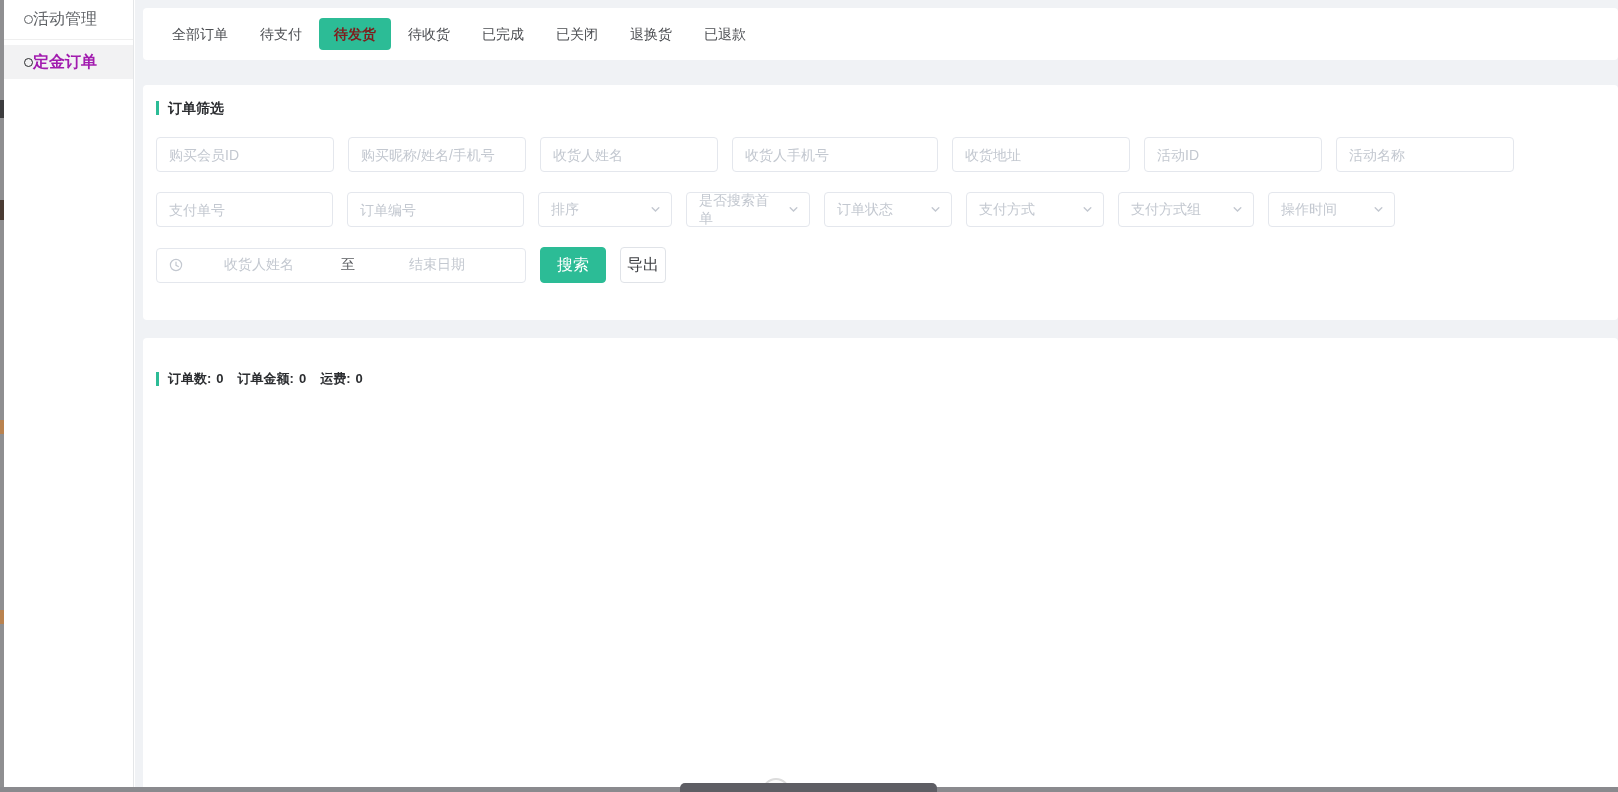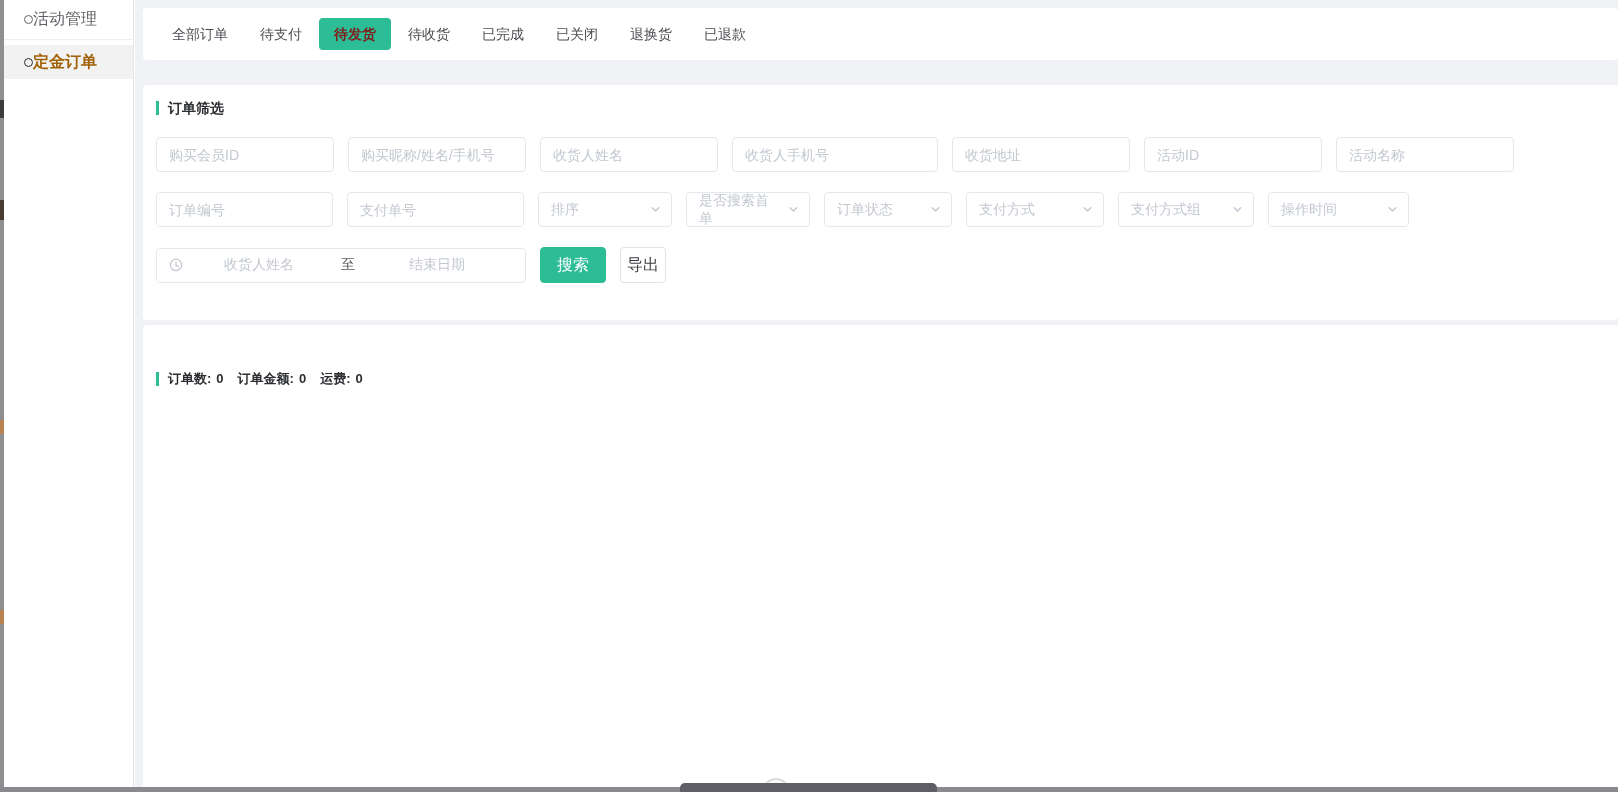--- a/index.html
+++ b/index.html
@@ -13,21 +13,21 @@
   .edge-strip { position:absolute; left:0; top:0; width:4px; height:792px; background:#8f8f91; z-index:5; }
   .edge-frag { position:absolute; left:0; width:4px; }
 
   
   .sidebar { position:absolute; left:4px; top:0; width:130px; height:792px;
     background:#fff; border-right:1px solid #e4e6e8; z-index:4; }
   .side-item { display:flex; align-items:center; height:40px; padding:0 0 0 20px;
     font-size:16px; color:#5f6266; cursor:pointer; }
   .side-item .dot { width:9px; height:9px; border:1.5px solid #5f6266; border-radius:50%; flex:0 0 auto; }
   .side-item.first { border-bottom:1px solid #efefef; }
-  .side-item.active { background:#f2f2f3; color:#a16207; font-weight:bold; margin-top:5px; height:34px; }
+  .side-item.active { background:#f2f2f3; color:#a21caf; font-weight:bold; margin-top:5px; height:34px; }
   .side-item.active .dot { border-color:#2a2b2e; }
 
   
   .main { position:absolute; left:135px; top:0; right:0; bottom:0;
     background:#f0f2f5; display:flex; flex-direction:column;justify-content:center; }
   .card { background:#fff; border-radius:4px; margin-left:8px; }
 
   
   .tabs-card { margin-top:8px; height:52px; display:flex; align-items:center; padding-left:14px; gap:2px; }
   .tab { border:none; background:transparent; font-family:inherit; font-size:14px; color:#4c4e52;
@@ -46,21 +46,21 @@
   .f-select { display:flex; align-items:center; justify-content:space-between;
     padding:0 10px 0 12px; color:#c3c8d0; cursor:pointer; }
   .f-date { width:370px; display:flex; align-items:center; padding:0 12px; color:#c3c8d0; cursor:pointer; }
   .f-date .seg { flex:1; text-align:center; }
   .f-date .sep { color:#5a5c60; padding:0 6px; }
   .btn { height:36px; border-radius:4px; font-family:inherit; font-size:16px; cursor:pointer; line-height:1; }
   .btn-search { width:66px; background:#2cbc96; border:1px solid #2cbc96; color:#fff; }
   .btn-export { width:46px; background:#fff; border:1px solid #e0e3e8; color:#3c3e42; }
 
   
-  .results-card { margin-top:5px; flex:1; padding:45px 0 0 13px; }
+  .results-card { margin-top:18px; flex:1; padding:32px 0 0 13px; }
   .summary { display:flex; align-items:center; font-size:13px; font-weight:bold; color:#2b2d30; }
   .summary .pair { margin-right:14px; }
   .summary .pair .val { margin-left:5px; }
 
   
   .peek-circle { position:absolute; left:762px; bottom:-14px; width:28px; height:28px;
     border-radius:50%; background:#fbfbfb; border:2px solid #dcdcdc; z-index:8; }
   .scroll-track { position:absolute; left:0; right:0; bottom:0; height:5px; background:#8a8a8e; z-index:9; }
   .scroll-thumb { position:absolute; left:680px; bottom:0; width:257px; height:9px;
     background:#5e5e64; border-radius:5px 5px 0 0; z-index:10; }
@@ -111,22 +111,22 @@
       <input class="f-input" style="width: 178px;" placeholder="购买会员ID">
       <input class="f-input" style="width: 178px;" placeholder="购买昵称/姓名/手机号">
       <input class="f-input" style="width: 178px;" placeholder="收货人姓名">
       <input class="f-input" style="width: 206px;" placeholder="收货人手机号">
       <input class="f-input" style="width: 178px;" placeholder="收货地址">
       <input class="f-input" style="width: 178px;" placeholder="活动ID">
       <input class="f-input" style="width: 178px;" placeholder="活动名称">
     </div>
 
     <div class="frow">
+      <input class="f-input" style="width: 177px;" placeholder="支付单号">
       <input class="f-input" style="width: 177px;" placeholder="订单编号">
-      <input class="f-input" style="width: 177px;" placeholder="支付单号">
 
       <div class="f-select" style="width:134px">
         <span>排序</span>
         <svg class="chev" width="11" height="11" viewBox="0 0 11 11">
             <path d="M2.2 3.8 L5.5 7 L8.8 3.8" stroke="#c3c8d0" stroke-width="1.4" fill="none" stroke-linecap="round"></path>
           </svg>
       </div>
       <div class="f-select" style="width:124px">
         <span>是否搜索首单</span>
         <svg class="chev" width="11" height="11" viewBox="0 0 11 11">
@@ -144,21 +144,21 @@
         <svg class="chev" width="11" height="11" viewBox="0 0 11 11">
             <path d="M2.2 3.8 L5.5 7 L8.8 3.8" stroke="#c3c8d0" stroke-width="1.4" fill="none" stroke-linecap="round"></path>
           </svg>
       </div>
       <div class="f-select" style="width:136px">
         <span>支付方式组</span>
         <svg class="chev" width="11" height="11" viewBox="0 0 11 11">
             <path d="M2.2 3.8 L5.5 7 L8.8 3.8" stroke="#c3c8d0" stroke-width="1.4" fill="none" stroke-linecap="round"></path>
           </svg>
       </div>
-      <div class="f-select" style="width:141px">
+      <div class="f-select" style="width:127px">
         <span>操作时间</span>
         <svg class="chev" width="11" height="11" viewBox="0 0 11 11">
             <path d="M2.2 3.8 L5.5 7 L8.8 3.8" stroke="#c3c8d0" stroke-width="1.4" fill="none" stroke-linecap="round"></path>
           </svg>
       </div>
     </div>
 
     <div class="frow">
       <div class="f-date">
         <svg width="14" height="14" viewBox="0 0 14 14">

